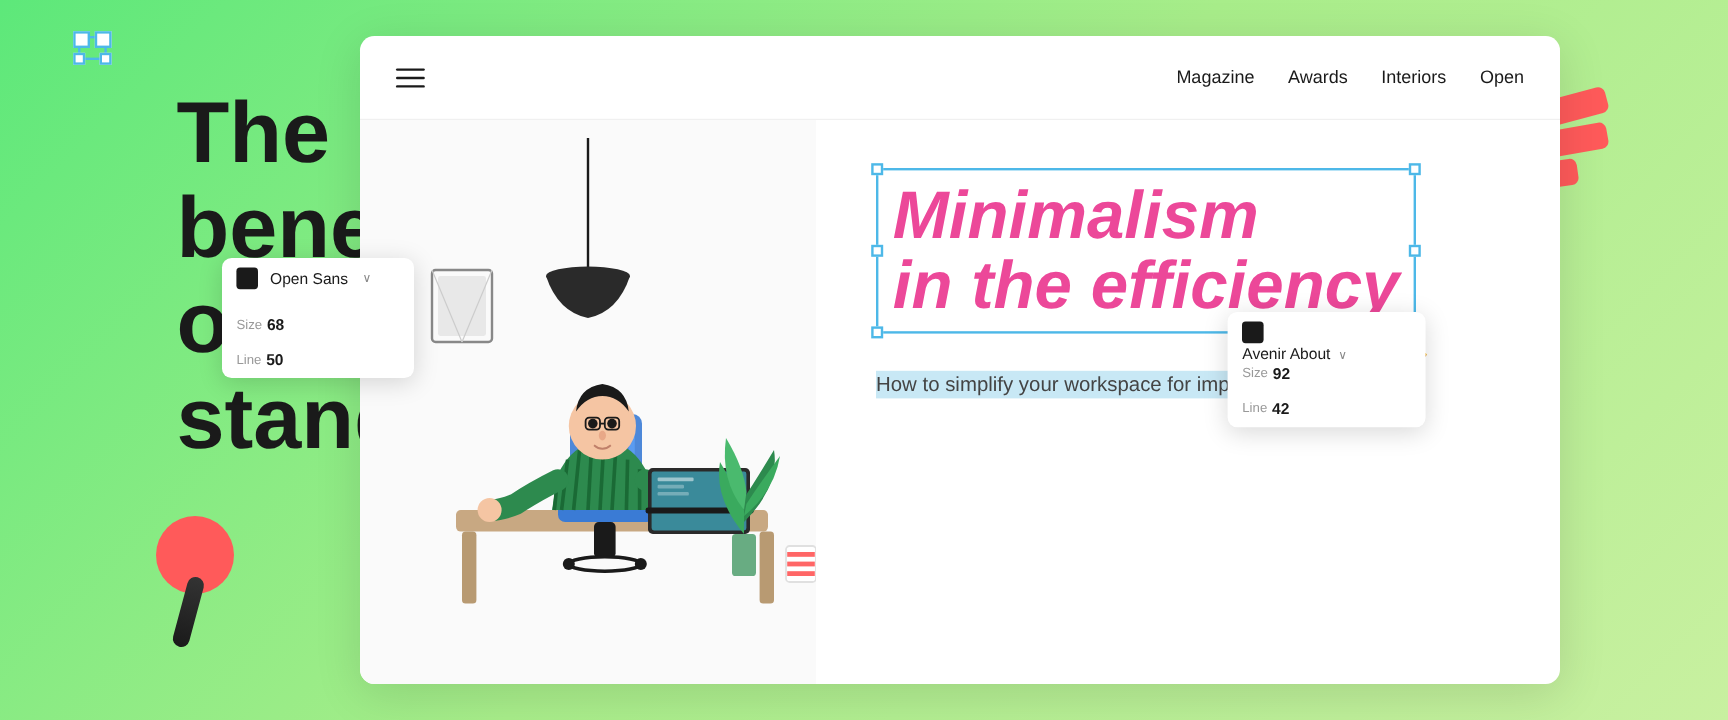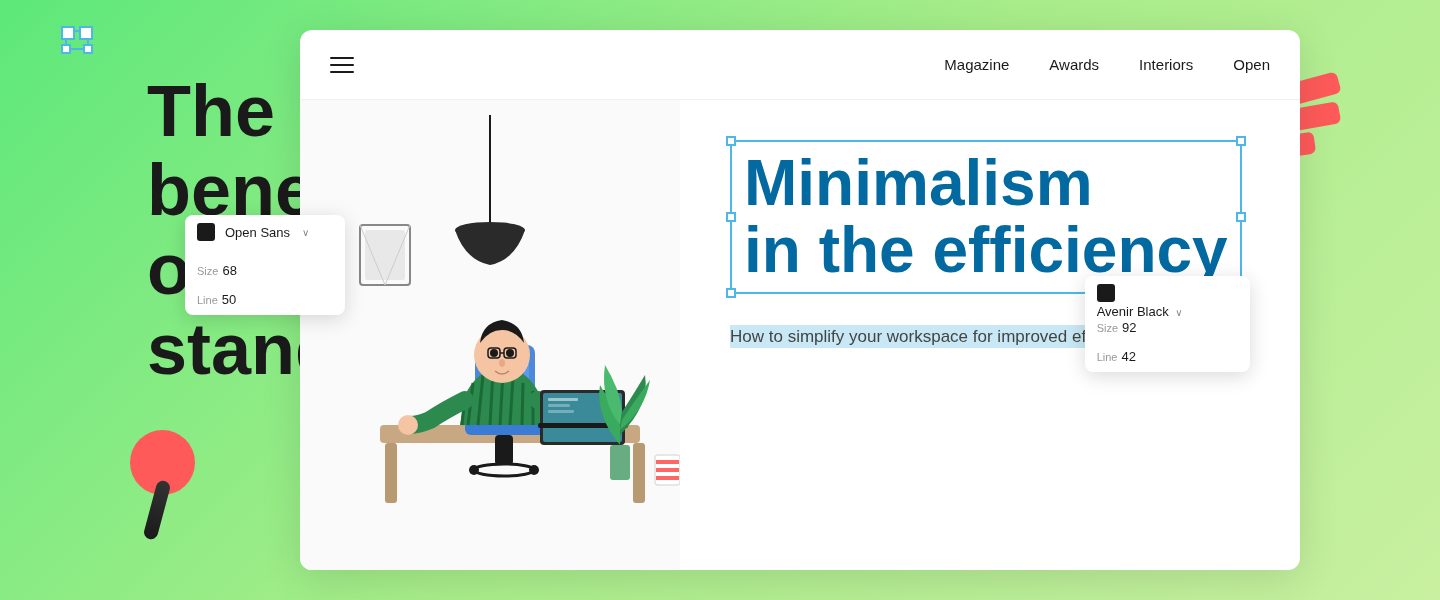--- a/index.html
+++ b/index.html
@@ -101,21 +101,21 @@
       display: flex;
       align-items: center;
       gap: 4px;
     }
     .metric-label {
       font-size: 11px;
       color: #999;
     }
     .metric-value {
       font-size: 13px;
-      font-weight: 400;
+      font-weight: 700;
       color: #1a1a1a;
     }
 
     
     .deco-red-bars {
       position: absolute;
       top: 80px;
       right: 100px;
       z-index: 1;
     }
@@ -191,21 +191,21 @@
       margin-right: auto;
     }
     .hamburger-line {
       width: 24px;
       height: 2px;
       background: #1a1a1a;
       border-radius: 2px;
     }
     .nav-links {
       display: flex;
-      gap: 40px;
+      gap: 28px;
     }
     .nav-link {
       font-size: 15px;
       color: #1a1a1a;
       text-decoration: none;
       font-weight: 400;
     }
 
     
     .card-body {
@@ -257,25 +257,26 @@
       border: 2px solid #4db8e8;
     }
     .handle.tl { top: -6px; left: -6px; }
     .handle.tr { top: -6px; right: -6px; }
     .handle.bl { bottom: -6px; left: -6px; }
     .handle.br { bottom: -6px; right: -6px; }
     .handle.ml { top: 50%; left: -6px; transform: translateY(-50%); }
     .handle.mr { top: 50%; right: -6px; transform: translateY(-50%); }
 
     .main-heading {
-      font-size: 64px;
+      font-size: 56px;
       font-weight: 900;
-      color: #0369a1;
+      color: #ec4899;
       line-height: 1.05;
       font-family: 'Arial Black', 'Arial', sans-serif;
+      font-style: italic;
     }
 
     
     .drag-cursor {
       position: absolute;
       bottom: -30px;
       right: -20px;
       font-size: 26px;
       z-index: 6;
     }
@@ -477,21 +478,21 @@
           <div class="main-heading">
             <div>Minimalism</div>
             <div>in the efficiency</div>
           </div>
           
           <div class="drag-cursor" style="position: absolute; bottom: -35px; right: -15px; font-size: 28px; z-index: 6; cursor: move;">✋</div>
           
           <div class="font-tooltip-right">
             <div class="font-name-row">
               <div class="font-swatch"></div>
-              <span class="font-name-text">Avenir Black</span>
+              <span class="font-name-text">Avenir About</span>
               <span class="font-caret">∨</span>
             </div>
             <div class="font-metrics">
               <div class="font-metric">
                 <span class="metric-label">Size</span>
                 <span class="metric-value">92</span>
               </div>
               <div class="font-metric">
                 <span class="metric-label">Line</span>
                 <span class="metric-value">42</span>

